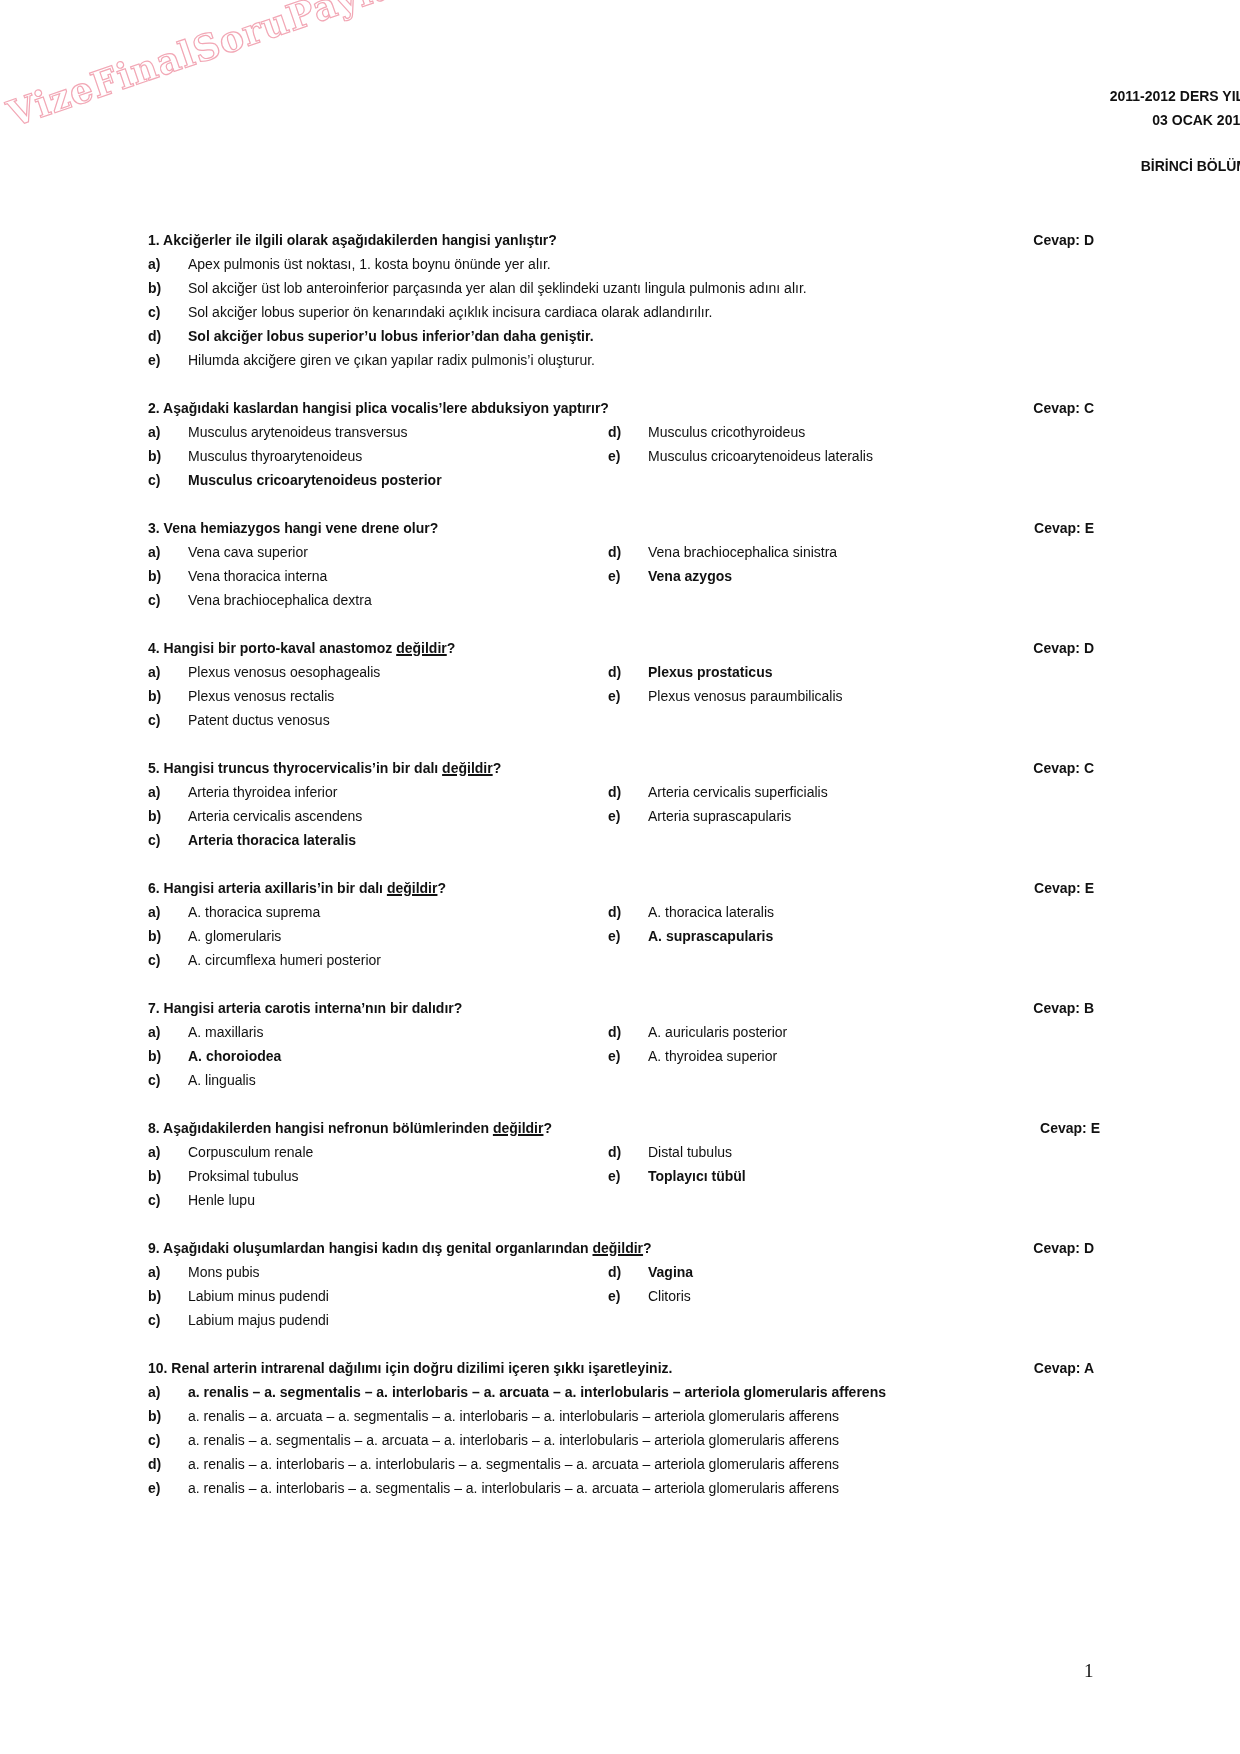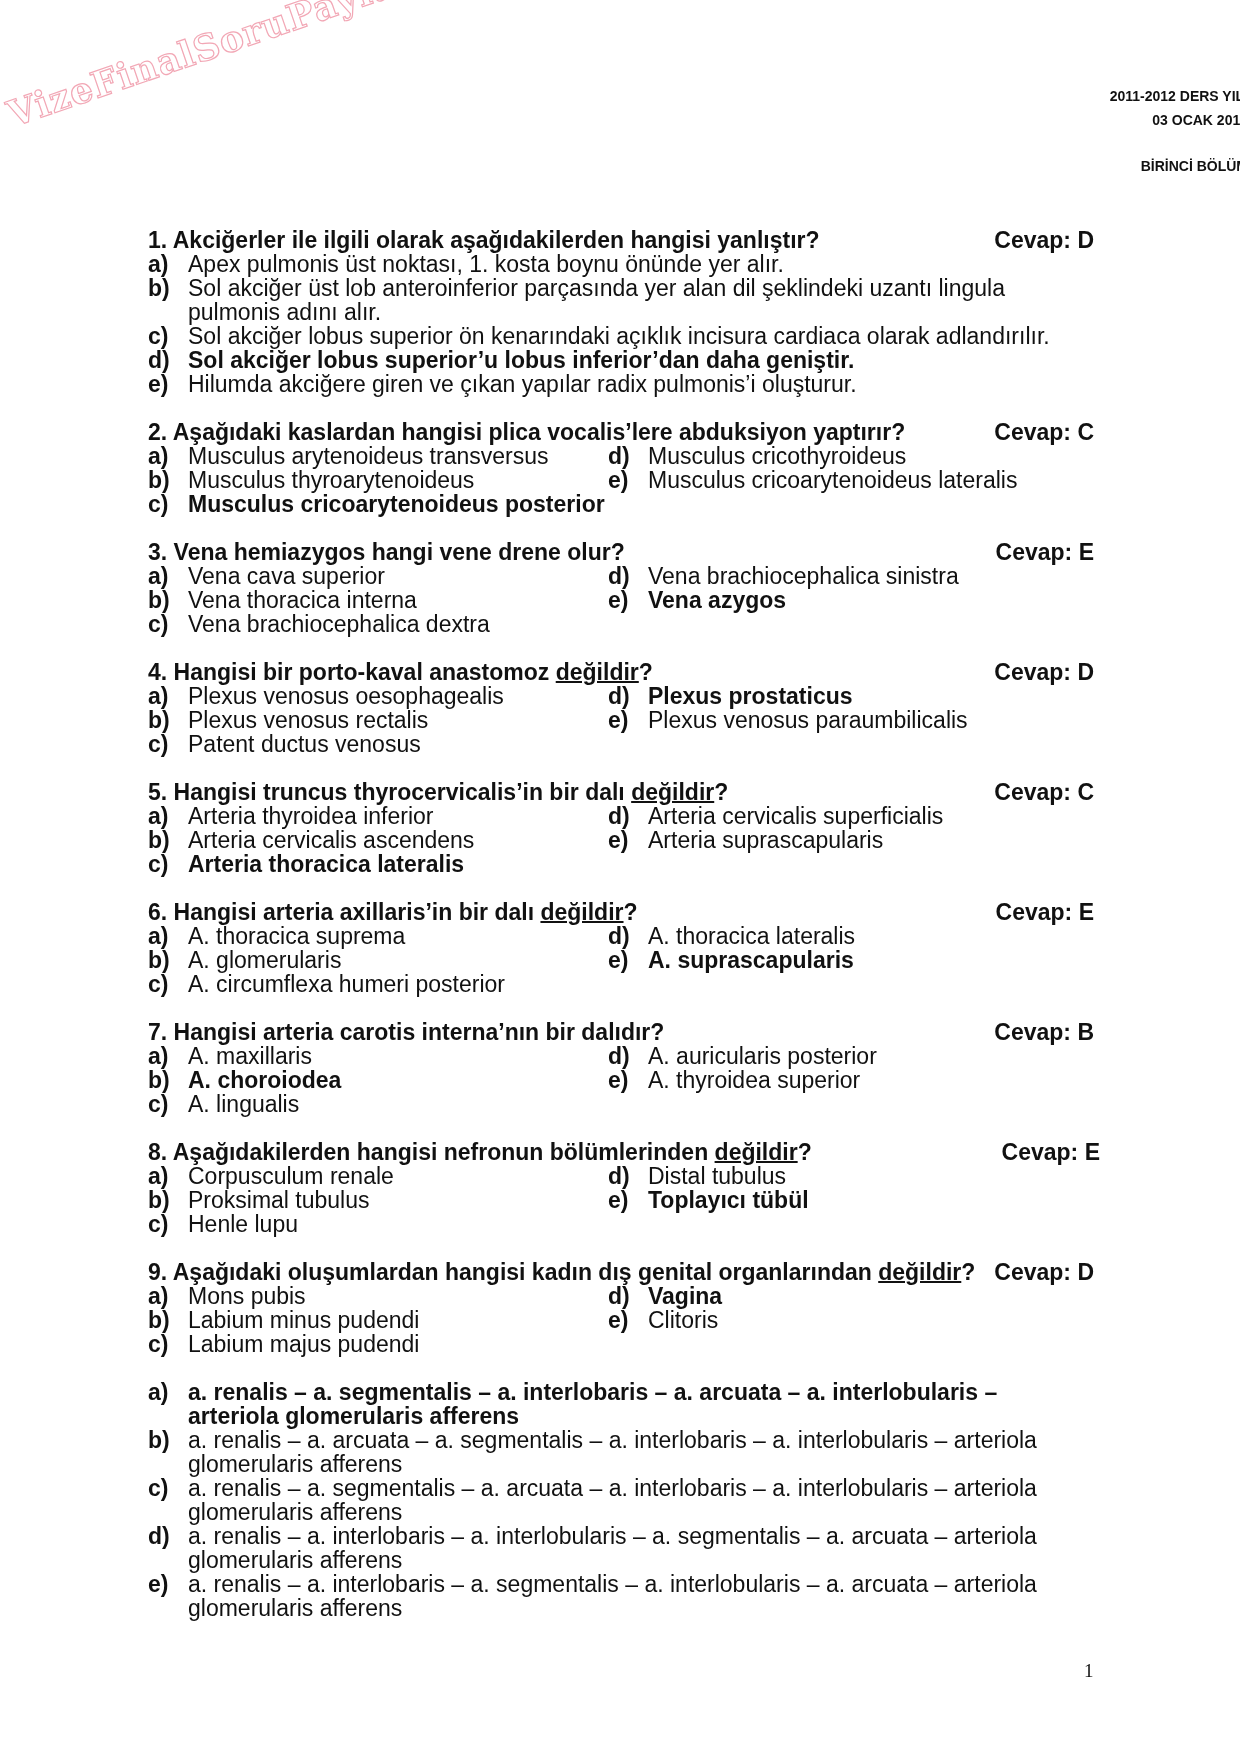--- a/index.html
+++ b/index.html
@@ -3,21 +3,21 @@
 <meta charset="utf-8">
 <style>
   html, body { margin:0; padding:0; background:#ffffff; }
   body { width:1240px; height:1754px; position:relative; overflow:hidden;
          font-family:"Liberation Sans", sans-serif; color:#111; }
   .watermark { position:absolute; left:2px; top:95px; transform:rotate(-19deg); transform-origin:left top;
                font-family:"DejaVu Serif", serif; font-weight:bold; font-size:36px; color:#fff;
                -webkit-text-stroke:1.2px #f2a7b5; letter-spacing:1px; white-space:nowrap; }
   .header { position:absolute; top:84px; left:0; width:1240px; text-align:right; font-weight:bold; font-size:14px; line-height:24px;padding-left:8px; }
   .header .section { margin-top:22px; }
-  .content { position:absolute; top:228px; left:148px; width:946px; font-size:23px; }
+  .content { position:absolute; top:228px; left:148px; width:946px; font-size:14px; }
   .q { margin-bottom:24px; }
   .qhead { position:relative; font-weight:bold; height:24px; line-height:24px; }
   .qhead .ans { position:absolute; right:0; top:0; }
   .qhead .ans.shift { right:-6px; }
   .opts { display:grid; grid-template-columns:460px 486px; }
   .opt { display:flex; line-height:24px; }
   .opt .l { width:40px; flex-shrink:0; font-weight:bold; }
   .opt .t { flex:1; }
   .opt.correct .t { font-weight:bold; }
   .opts.single { display:block; }
@@ -301,20 +301,25 @@
           <span class="t">Clitoris</span>
         </div>
       <div class="opt">
           <span class="l">c)</span>
           <span class="t">Labium majus pudendi</span>
         </div>
     </div>
   </div>
 
   <div class="q">
+    <div class="qhead">
+      <span>10.</span>
+      <span>Renal arterin intrarenal dağılımı için doğru dizilimi içeren şıkkı işaretleyiniz.</span>
+      <span class="ans">Cevap: A</span>
+    </div>
     <div class="opts single">
       <div class="opt correct">
           <span class="l">a)</span>
           <span class="t">a. renalis – a. segmentalis – a. interlobaris – a. arcuata – a. interlobularis – arteriola glomerularis afferens</span>
         </div>
       <div class="opt">
           <span class="l">b)</span>
           <span class="t">a. renalis – a. arcuata – a. segmentalis – a. interlobaris – a. interlobularis – arteriola glomerularis afferens</span>
         </div>
       <div class="opt">

